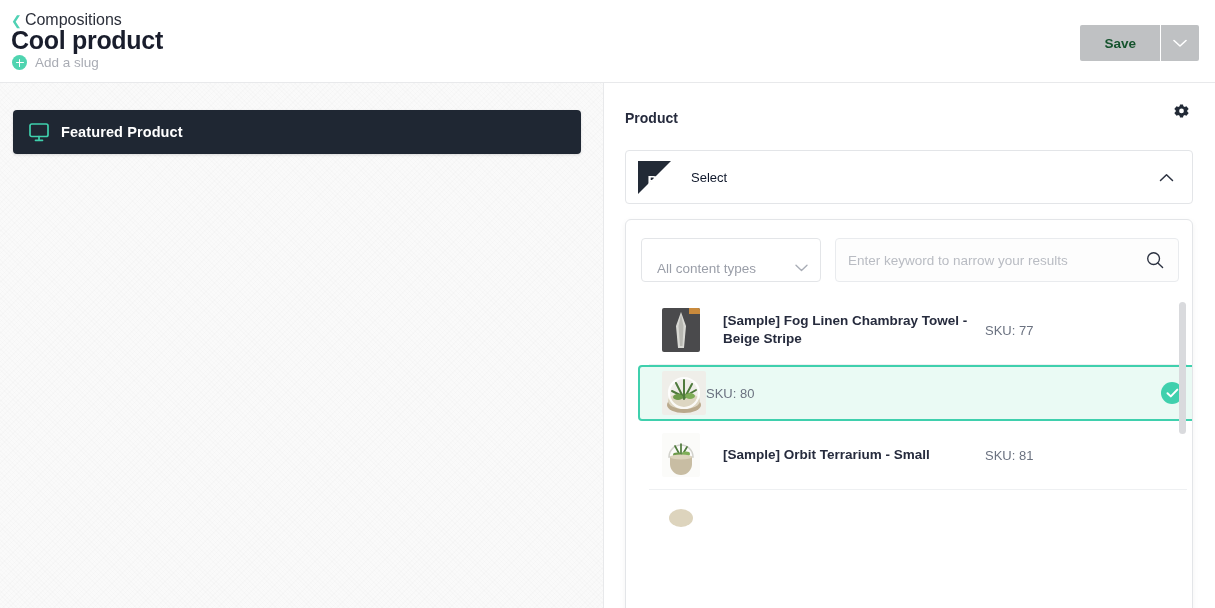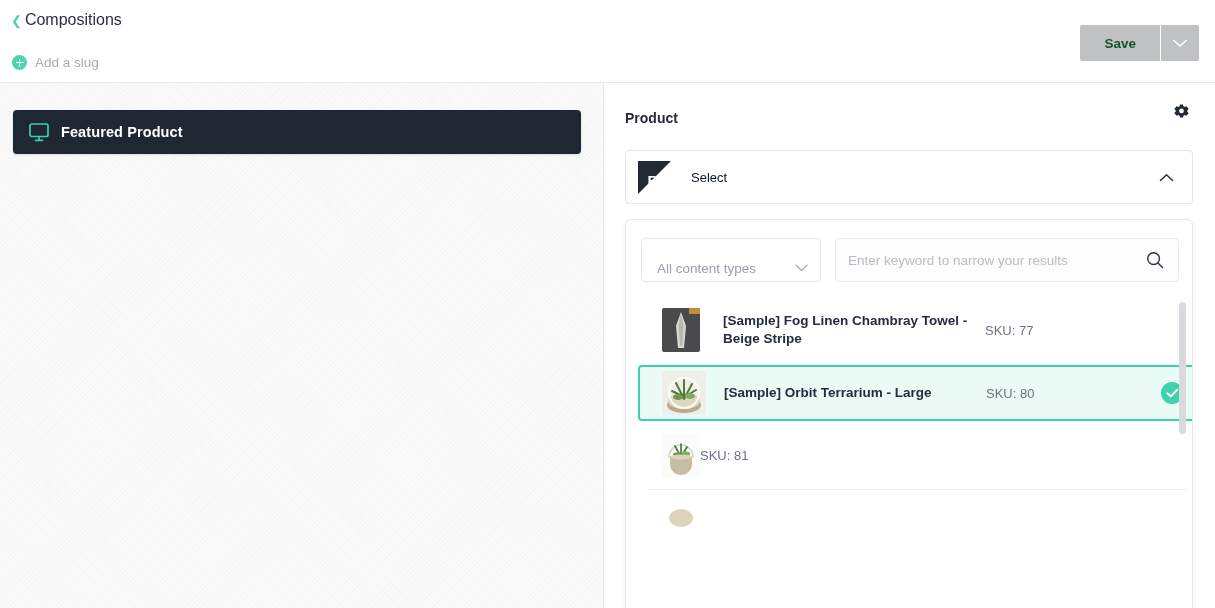--- a/index.html
+++ b/index.html
@@ -372,20 +372,21 @@
 
 <div id="app">
 
   <div class="topbar">
 
     <div class="breadcrumb">
       <span class="chev">❮</span>
       <span>Compositions</span>
     </div>
 
+    <div class="page-title">Cool product</div>
 
     <div class="slug-row">
       <span class="plus-circle"></span>
       <span class="slug-label">Add a slug</span>
     </div>
 
     <div class="save-group">
       <button class="save-btn">Save</button>
       <div class="save-divider"></div>
       <div class="save-caret">
@@ -470,41 +471,41 @@
             <svg width="44" height="44" viewBox="0 0 44 44">
               <rect width="44" height="44" fill="#efeee9"></rect>
               <ellipse cx="22" cy="34" rx="17" ry="8" fill="#b9a98c"></ellipse>
               <ellipse cx="22" cy="30" rx="16" ry="8" fill="#ddd6c2"></ellipse>
               <circle cx="22" cy="22" r="15" fill="none" stroke="#ffffff" stroke-width="2.2" opacity="0.85"></circle>
               <path d="M22 28 L14 12 M22 28 L30 13 M22 28 L22 9 M22 26 L10 20 M22 26 L34 19" stroke="#4e7a3c" stroke-width="2" fill="none" stroke-linecap="round"></path>
               <ellipse cx="16" cy="26" rx="5" ry="3" fill="#6c9a4a"></ellipse>
               <ellipse cx="28" cy="25" rx="5" ry="3" fill="#7fae58"></ellipse>
             </svg>
           </div>
-          <div class="row-title">[Sample] Orbit Terrarium - Large</div>
           <div class="row-sku">SKU: 80</div>
           <div class="check-badge">
             <svg width="13" height="10" viewBox="0 0 13 10">
               <path d="M1.5 5.2 L4.8 8.4 L11.3 1.6" fill="none" stroke="#ffffff" stroke-width="2" stroke-linecap="round" stroke-linejoin="round"></path>
             </svg>
           </div>
         </div>
 
         <div class="result-row">
           <div class="thumb">
             <svg width="38" height="44" viewBox="0 0 38 44">
               <rect width="38" height="44" fill="#fbfbf9"></rect>
               <path d="M7 24 A12 12 0 0 1 31 24 Z" fill="none" stroke="#d2d2cc" stroke-width="1.6"></path>
               <path d="M19 24 L13 13 M19 24 L25 14 M19 24 L19 11" stroke="#4e7a3c" stroke-width="1.7" stroke-linecap="round"></path>
               <ellipse cx="15" cy="22" rx="4" ry="2.4" fill="#6c9a4a"></ellipse>
               <ellipse cx="24" cy="21" rx="4" ry="2.4" fill="#7fae58"></ellipse>
               <path d="M8 24 h22 v7 a11 11 0 0 1 -22 0 z" fill="#c8bda3"></path>
               <ellipse cx="19" cy="24" rx="11" ry="2.6" fill="#ddd4bd"></ellipse>
             </svg>
           </div>
+          <div class="row-title">[Sample] Orbit Terrarium - Small</div>
           <div class="row-sku">SKU: 81</div>
         </div>
 
         <div class="result-row">
           <div class="thumb">
             <svg width="38" height="44" viewBox="0 0 38 44">
               <rect width="38" height="44" fill="#ffffff"></rect>
               <ellipse cx="19" cy="16" rx="12" ry="9" fill="#ddd4bd"></ellipse>
             </svg>
           </div>

